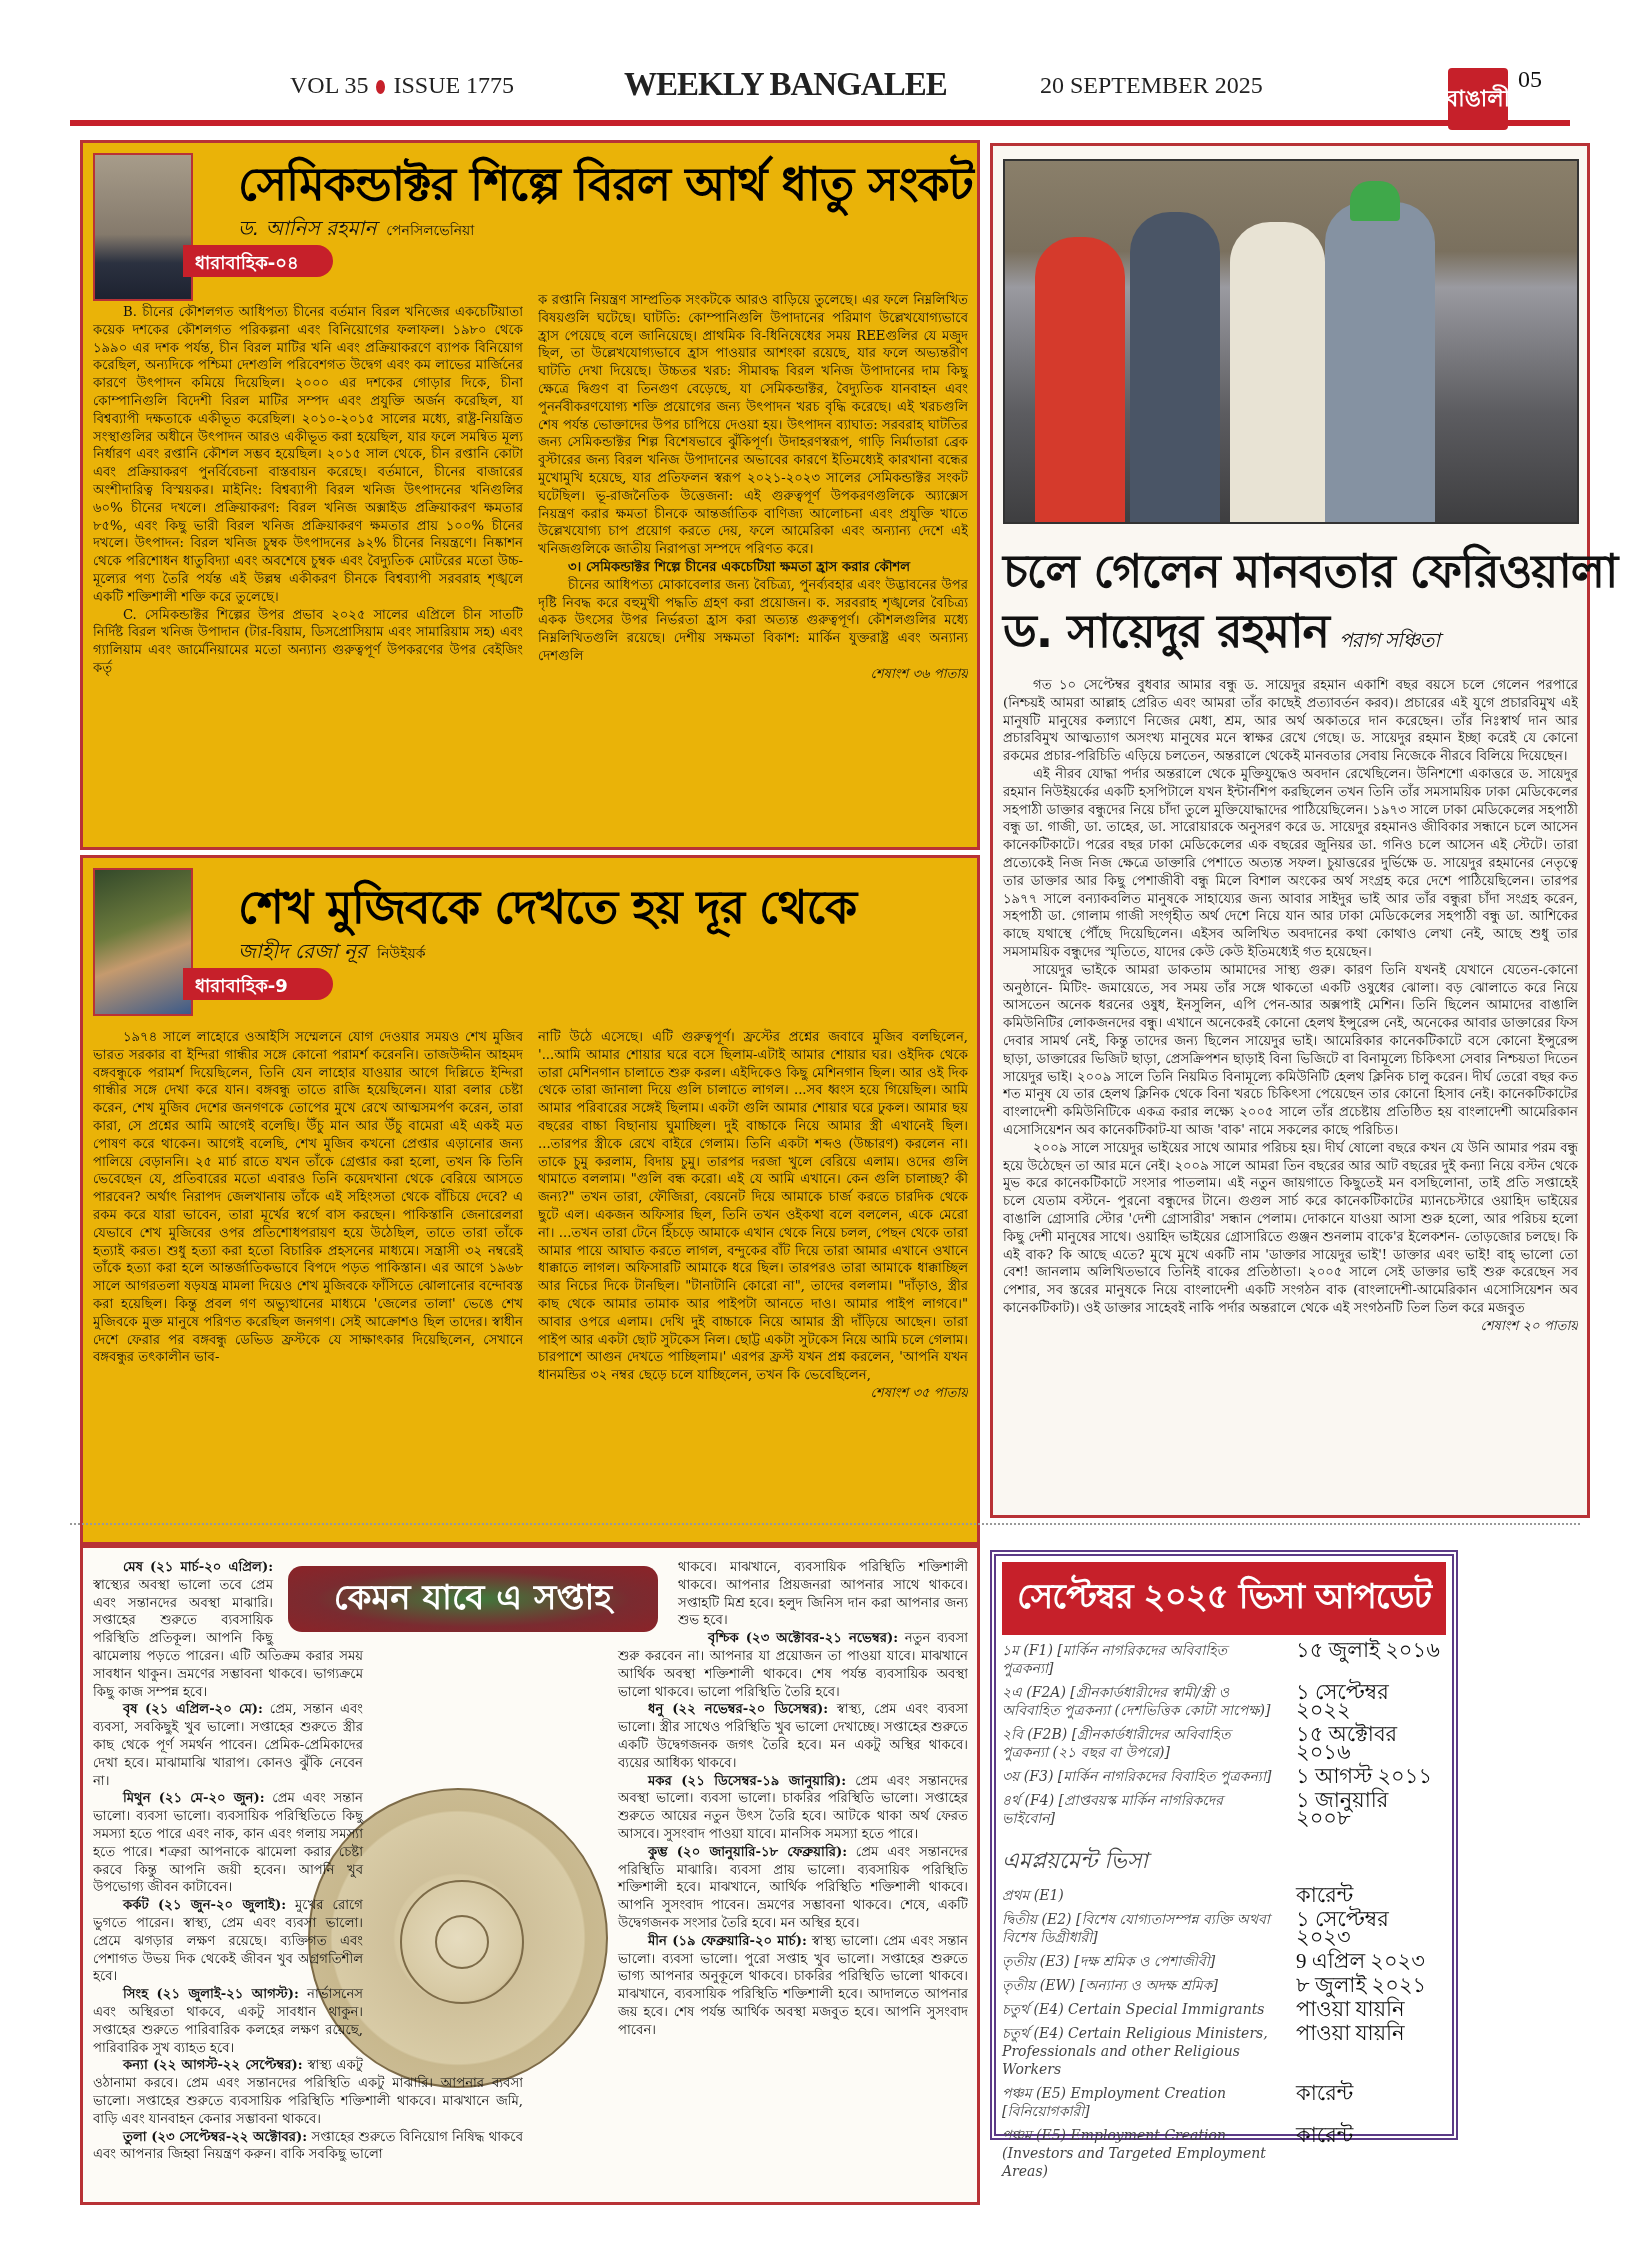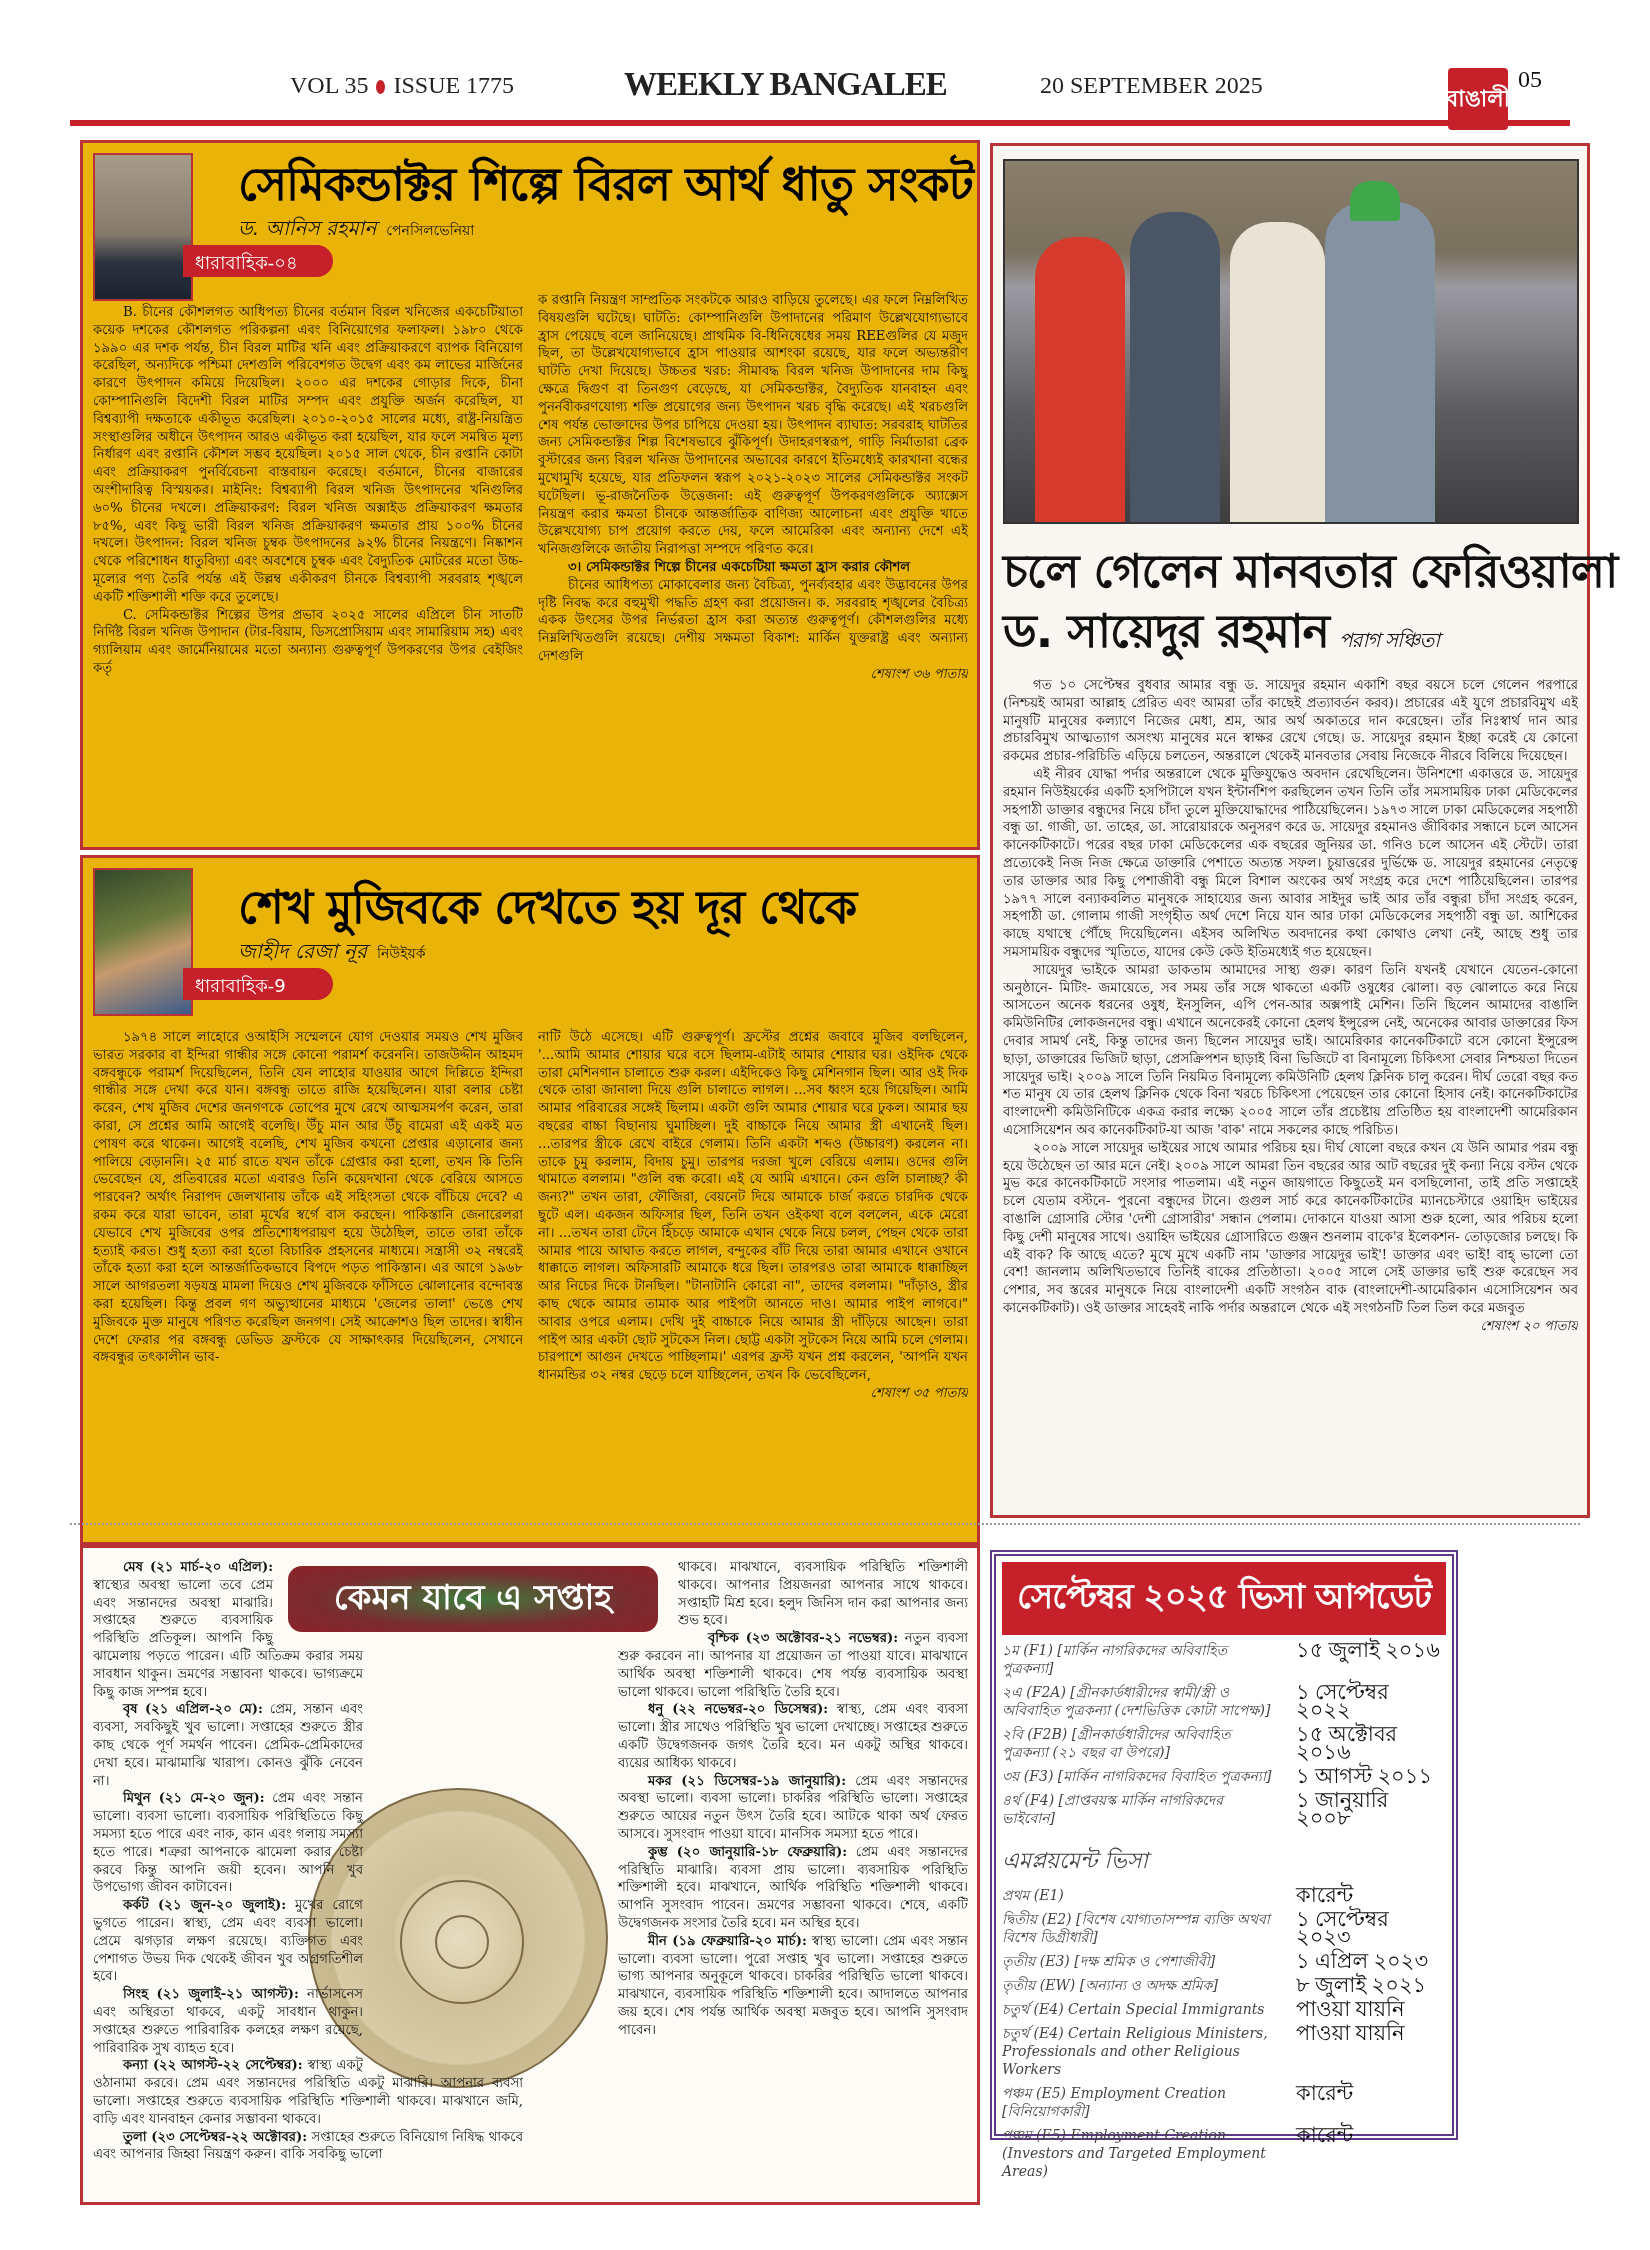--- a/index.html
+++ b/index.html
@@ -17,21 +17,21 @@
 .art1{left:80px;top:140px;width:900px;height:710px}
 .art2{left:80px;top:855px;width:900px;height:690px}
 .art3{left:990px;top:143px;width:600px;height:1375px;background:#faf7f2}
 .horo{left:80px;top:1545px;width:900px;height:660px;background:#fdfbf6}
 .visa{left:990px;top:1550px;width:468px;height:590px;border:6px double #5b3a86;background:#fff;padding:6px}
 .portrait{position:absolute;left:10px;top:10px;width:100px;height:148px;border:2px solid #b83236;background:linear-gradient(180deg,#a79c8a 0%,#857a6c 55%,#2b3140 75%,#1d2230 100%)}
 .portrait2{background:linear-gradient(160deg,#33492a 0%,#6d7b3d 40%,#c59a6e 60%,#3b5a8a 100%)}
 .headline{position:absolute;left:155px;top:6px;font-size:46px;font-weight:bold;color:#000;white-space:nowrap;font-family:"DejaVu Sans",sans-serif;letter-spacing:-1px}
 .byline{position:absolute;left:155px;top:70px;font-size:20px;font-style:italic;font-family:"DejaVu Sans",sans-serif}
 .byline small{font-size:14px;font-style:normal;margin-left:10px}
-.series-tag{position:absolute;left:100px;top:102px;width:150px;height:32px;background:#c6202a;color:#fff;font-family:"DejaVu Sans",sans-serif;font-size:18px;font-weight:normal;padding:4px 12px;border-radius:0 18px 18px 0}
+.series-tag{position:absolute;left:100px;top:102px;width:150px;height:32px;background:#c6202a;color:#fff;font-family:"DejaVu Sans",sans-serif;font-size:18px;font-weight:bold;padding:4px 12px;border-radius:0 18px 18px 0}
 .col{position:absolute;font-size:13.2px;line-height:17.8px;text-align:justify;color:#111}
 .col p{text-indent:30px}
 .cont{font-style:italic;text-align:right;display:block}
 .photo{position:absolute;left:10px;top:13px;width:576px;height:365px;border:2px solid #333;background:linear-gradient(180deg,#8a7f6a 0%,#7a705e 25%,#9a9aa0 35%,#5c5c60 70%,#3e3e40 100%);overflow:hidden}
 .person{position:absolute;bottom:0;border-radius:40px 40px 0 0}
 .p1{left:30px;width:90px;height:285px;background:#d53a2c}
 .p2{left:125px;width:90px;height:310px;background:#4a5566}
 .p3{left:225px;width:95px;height:300px;background:#e8e3d4}
 .p4{left:320px;width:110px;height:320px;background:#8592a2}
 .hat{position:absolute;left:345px;top:20px;width:50px;height:40px;background:#3fa84a;border-radius:20px 20px 4px 4px}
@@ -172,21 +172,21 @@
     <div class="vrow">
         <span class="vl">প্রথম (E1)</span>
         <span class="vr">কারেন্ট</span>
       </div>
     <div class="vrow">
         <span class="vl">দ্বিতীয় (E2) [বিশেষ যোগ্যতাসম্পন্ন ব্যক্তি অথবা বিশেষ ডিগ্রীধারী]</span>
         <span class="vr">১ সেপ্টেম্বর ২০২৩</span>
       </div>
     <div class="vrow">
         <span class="vl">তৃতীয় (E3) [দক্ষ শ্রমিক ও পেশাজীবী]</span>
-        <span class="vr">১ এপ্রিল ২০২৩</span>
+        <span class="vr">9 এপ্রিল ২০২৩</span>
       </div>
     <div class="vrow">
         <span class="vl">তৃতীয় (EW) [অন্যান্য ও অদক্ষ শ্রমিক]</span>
         <span class="vr">৮ জুলাই ২০২১</span>
       </div>
     <div class="vrow">
         <span class="vl">চতুর্থ (E4) Certain Special Immigrants</span>
         <span class="vr">পাওয়া যায়নি</span>
       </div>
     <div class="vrow">

